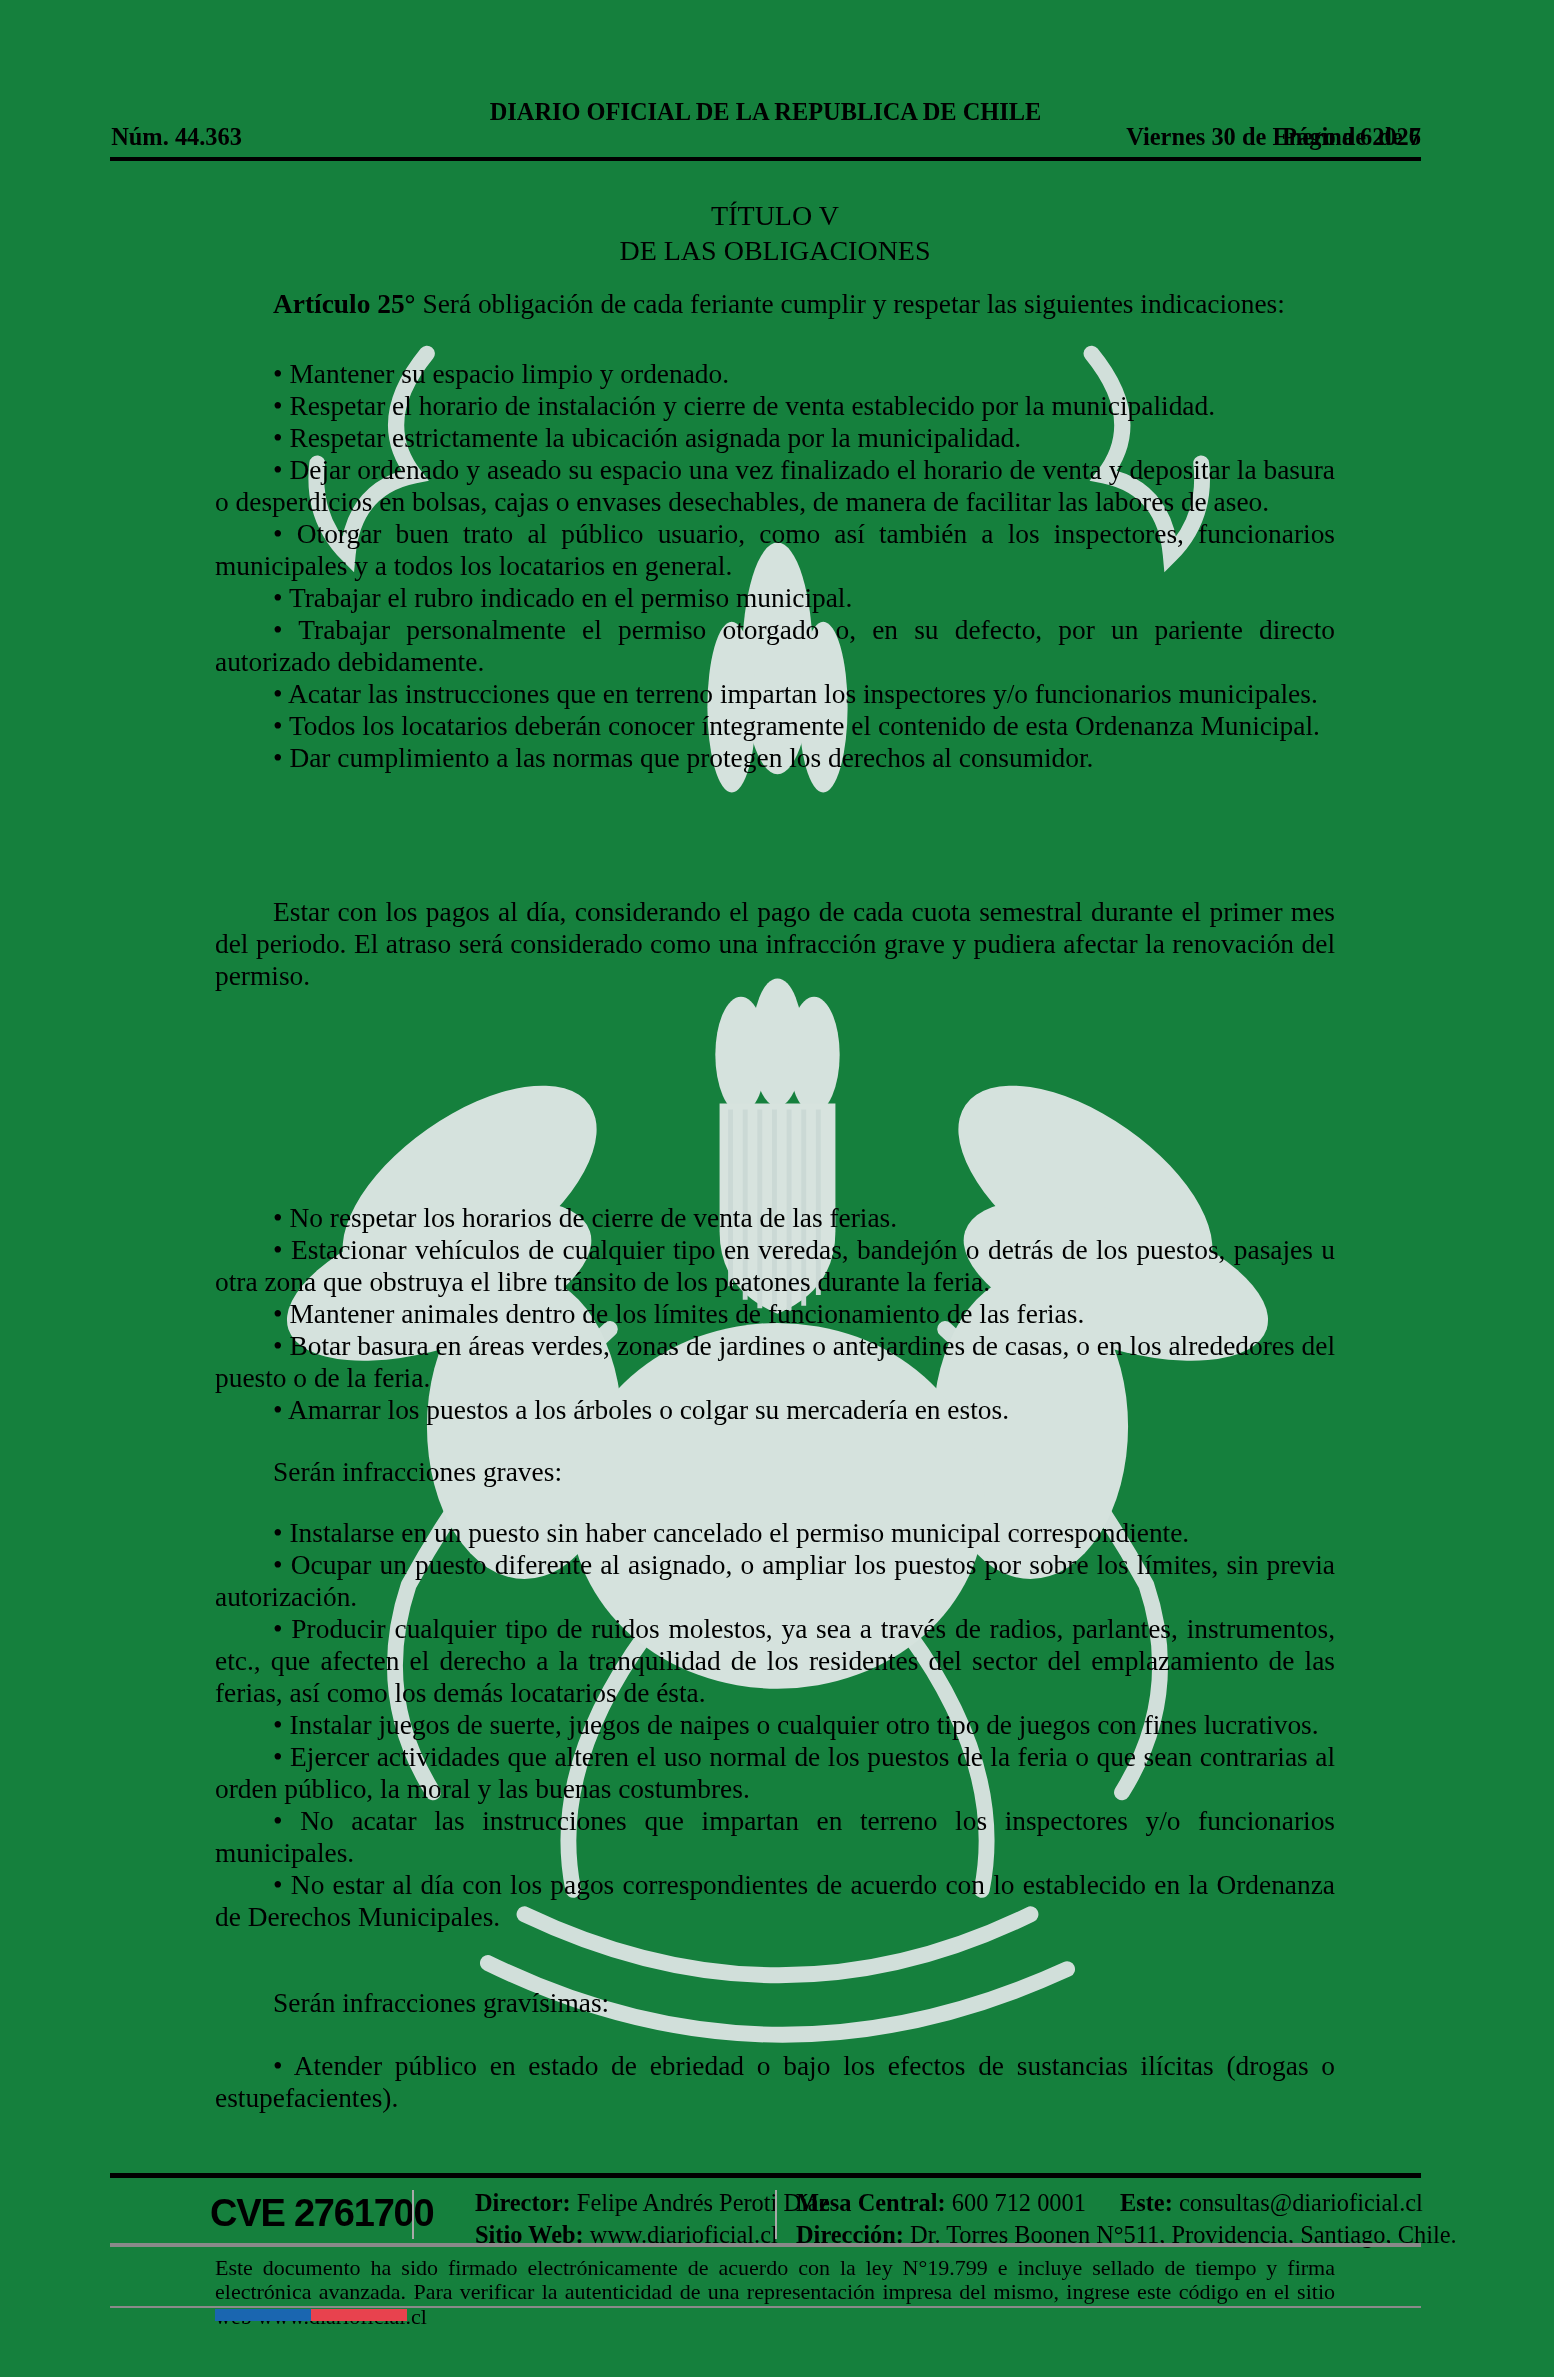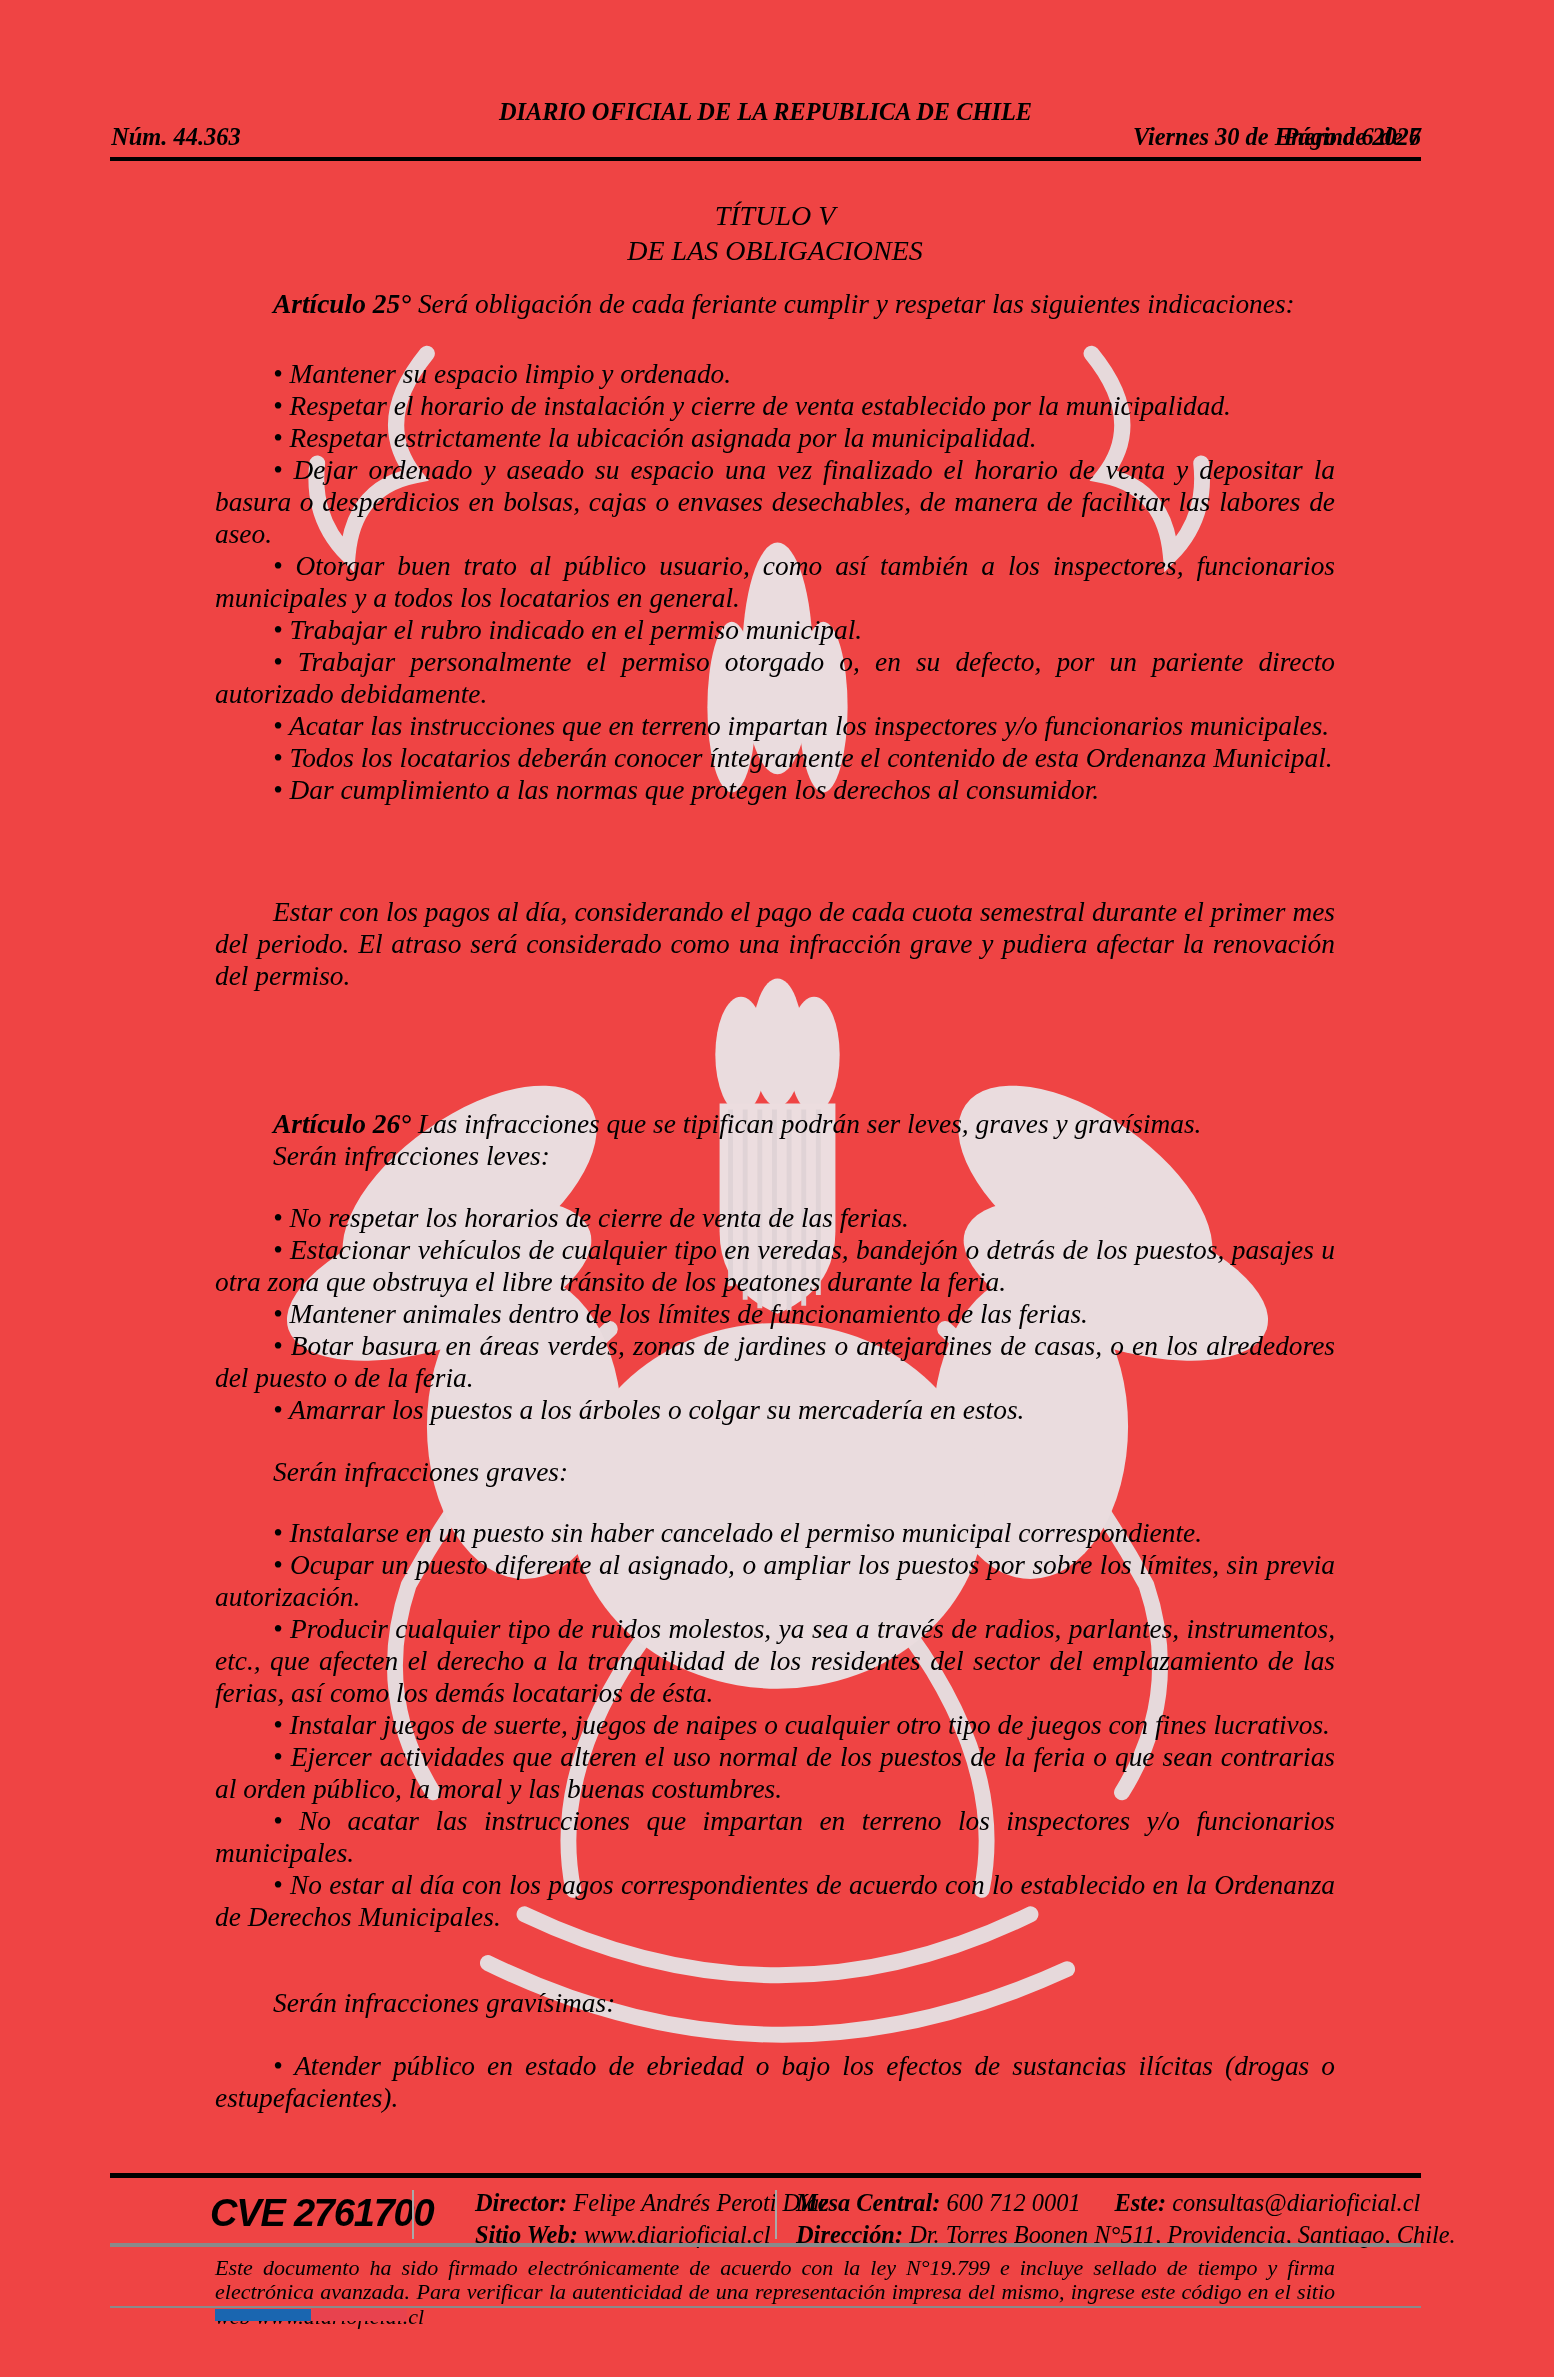--- a/index.html
+++ b/index.html
@@ -1,18 +1,18 @@
 <!DOCTYPE html>
 <html lang="es" style="font-size:9.8px"><head>
 <meta charset="utf-8">
 <style>
   html,body{margin:0;padding:0;background:#ffffff;}
   .page{
-    position:relative;width:1554px;height:2377px;background:#ef4444;
-    font-family:"Liberation Serif",serif;color:#000;overflow:hidden;font-style:italic;
+    position:relative;width:1554px;height:2377px;background:#15803d;
+    font-family:"Liberation Serif",serif;color:#000;overflow:hidden;
   }
   .abs{position:absolute;}
   
   .hdr-title{left:110px;top:98px;width:1311px;text-align:center;
     font-weight:bold;font-size:24.4px;line-height:27px;}
   .hdr-row{left:110px;top:123px;width:1311px;height:27px;font-weight:bold;font-size:24.4px;line-height:27px;}
   .hdr-left{position:absolute;left:1.2px;top:0;}
   .hdr-center{position:absolute;left:0;width:100%;text-align:right;top:0;}
   .hdr-right{position:absolute;right:0;top:0;}
   .rule-black{background:#000;}
@@ -104,24 +104,20 @@
     <p class="par">• Acatar las instrucciones que en terreno impartan los inspectores y/o funcionarios municipales.</p>
     <p class="par">• Todos los locatarios deberán conocer íntegramente el contenido de esta Ordenanza Municipal.</p>
     <p class="par">• Dar cumplimiento a las normas que protegen los derechos al consumidor.</p>
   </div>
 
   <div class="abs bodyblock" style="top:896px;">
     <p class="par">Estar con los pagos al día, considerando el pago de cada cuota semestral durante el primer mes del periodo. El atraso será considerado como una infracción grave y pudiera afectar la renovación del permiso.</p>
   </div>
 
 
-  <div class="abs bodyblock" style="top:1108px;">
-    <p class="par"><b>Artículo 26°</b><span> Las infracciones que se tipifican podrán ser leves, graves y gravísimas.</span></p>
-    <p class="par">Serán infracciones leves:</p>
-  </div>
 
   <div class="abs bodyblock" style="top:1202px;">
     <p class="par">• No respetar los horarios de cierre de venta de las ferias.</p>
     <p class="par">• Estacionar vehículos de cualquier tipo en veredas, bandejón o detrás de los puestos, pasajes u otra zona que obstruya el libre tránsito de los peatones durante la feria.</p>
     <p class="par">• Mantener animales dentro de los límites de funcionamiento de las ferias.</p>
     <p class="par">• Botar basura en áreas verdes, zonas de jardines o antejardines de casas, o en los alrededores del puesto o de la feria.</p>
     <p class="par">• Amarrar los puestos a los árboles o colgar su mercadería en estos.</p>
   </div>
 
   <div class="abs bodyblock" style="top:1456px;">

